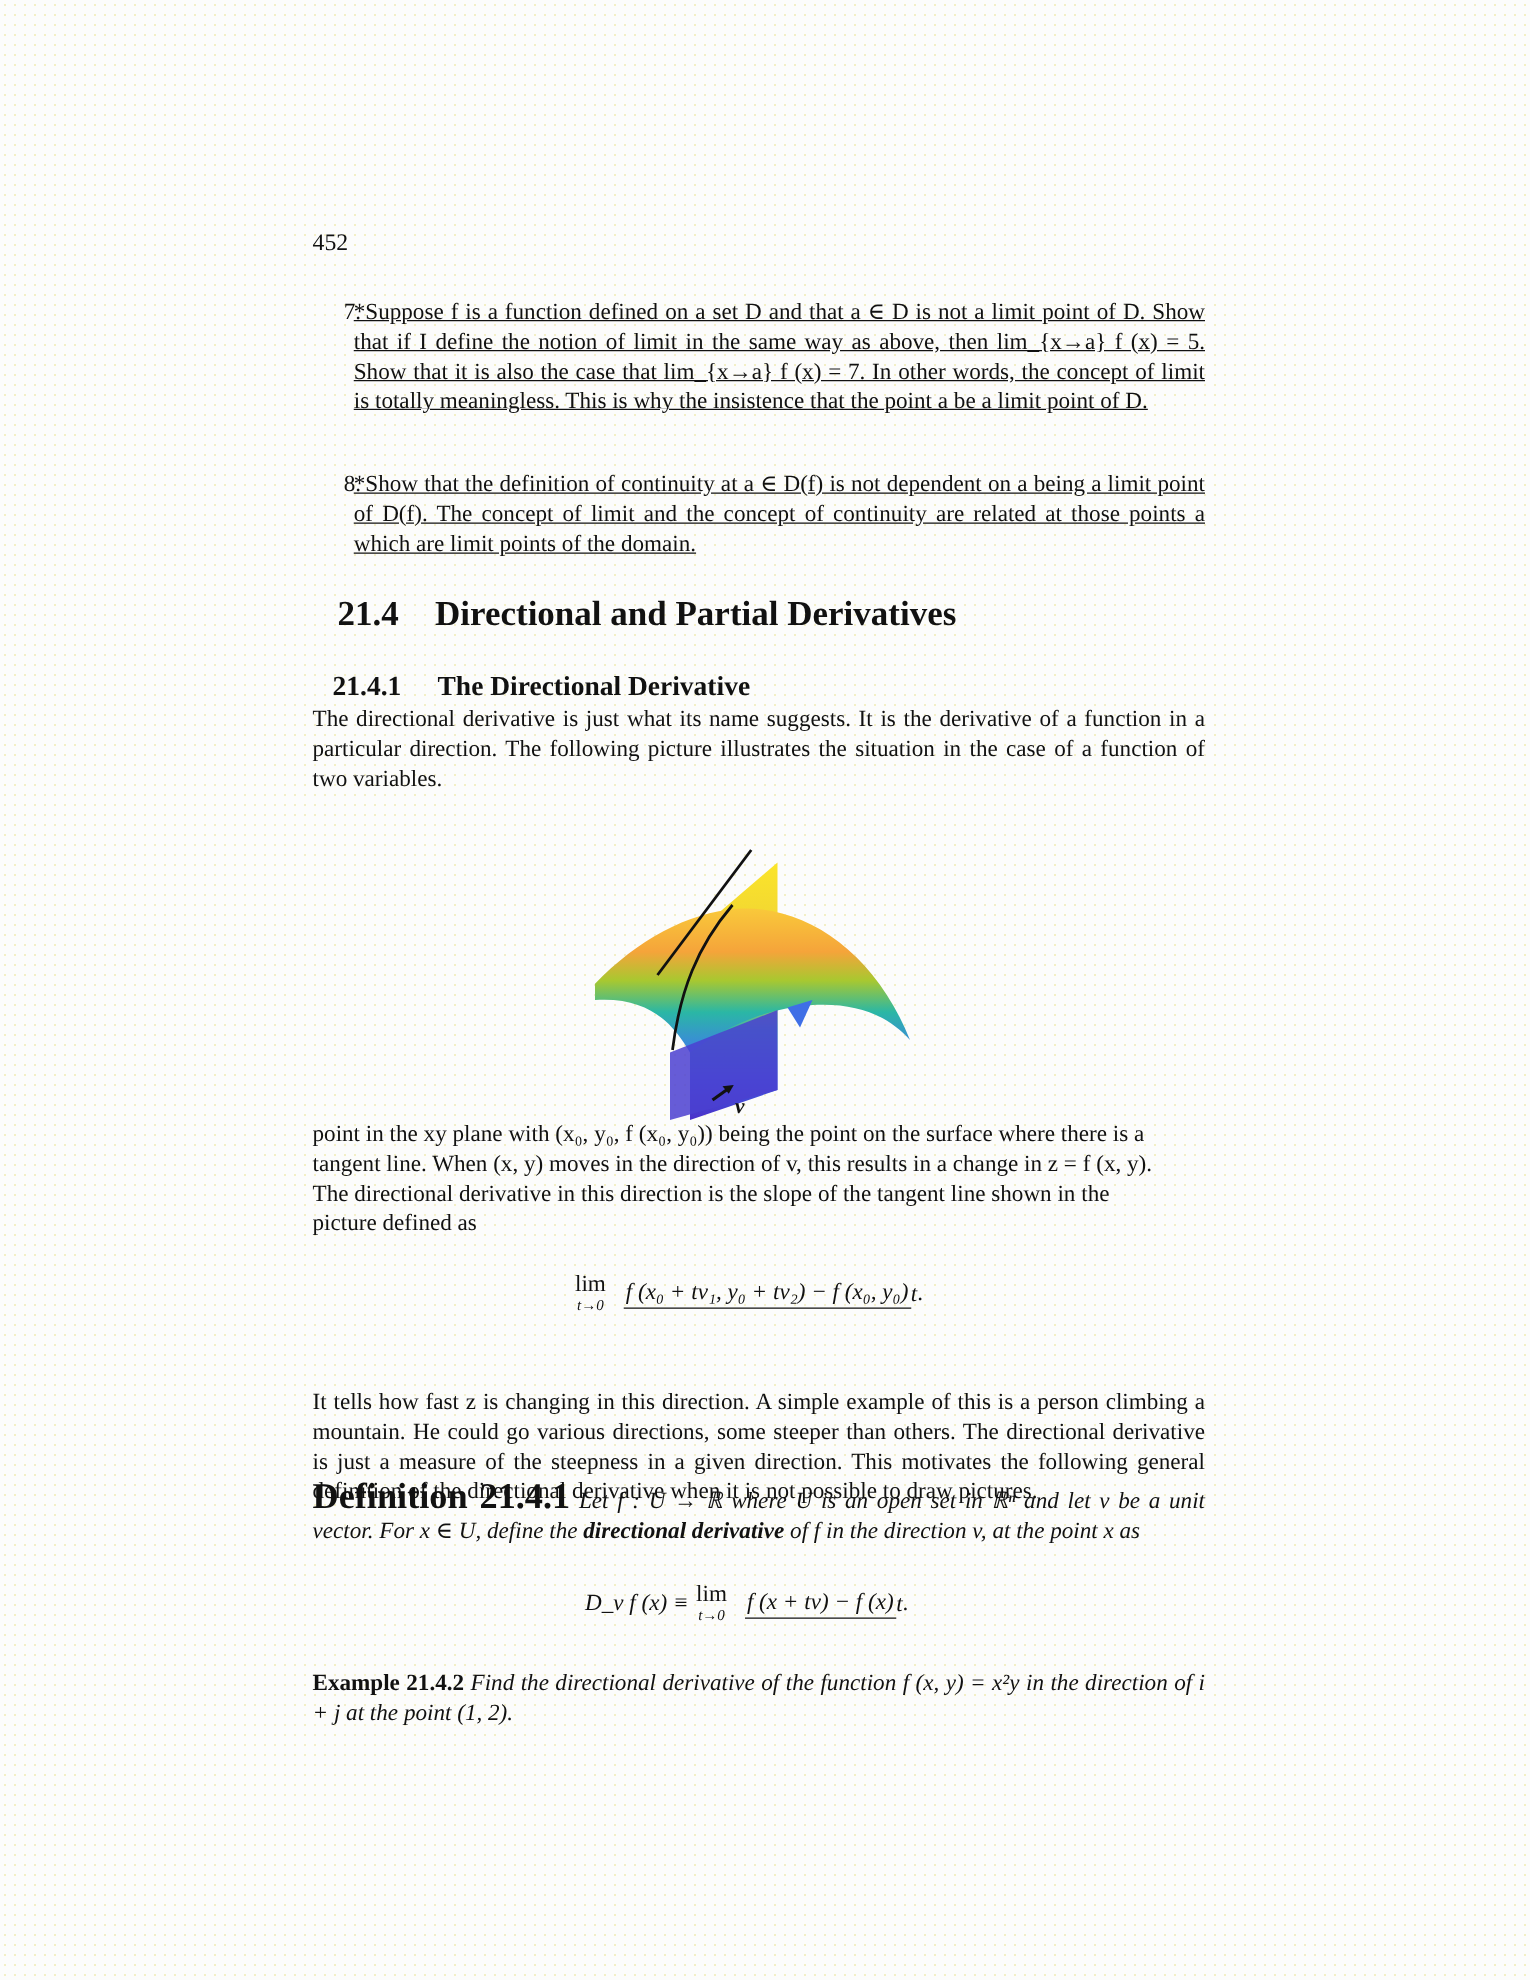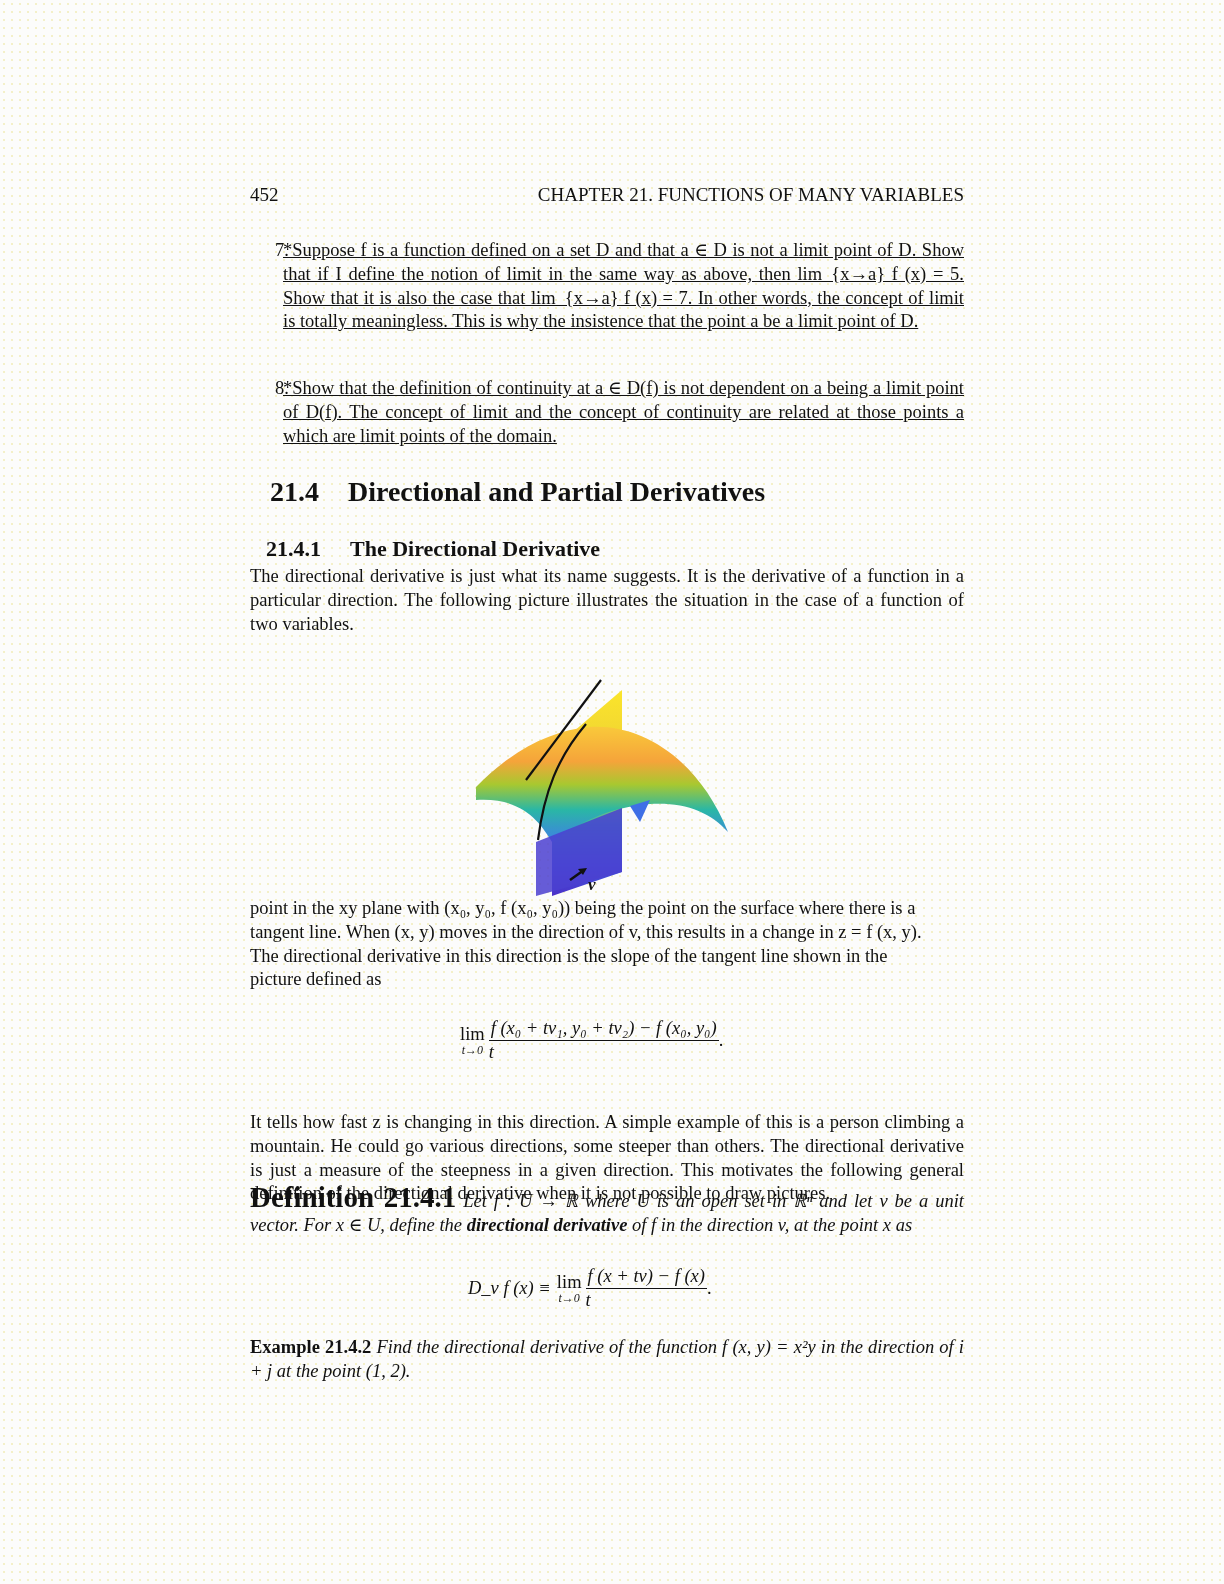--- a/index.html
+++ b/index.html
@@ -22,34 +22,33 @@
   .b { font-weight: bold; font-style: italic; }
   .sec { position: absolute; left: 270px; top: 476px; font-size: 28px; font-weight: bold; }
   .sec .secnum { display: inline-block; width: 78px; }
   .subsec { position: absolute; left: 250px; top: 536px; font-size: 22px; font-weight: bold; margin-left: 16px; }
   .subsec .secnum { display: inline-block; width: 84px; }
   .block { position: absolute; left: 250px; width: 714px; }
   .indent { text-indent: 30px; }
   .display { position: absolute; display: flex; align-items: center; font-size: 18.5px; }
   .lim { display: inline-flex; flex-direction: column; align-items: center; margin-right: 4px; }
   .lim .sub { font-size: 12px; font-style: italic; margin-top: -2px; }
-  .frac { display: inline-flex; flex-direction: column; align-items: flex-start; }
+  .frac { display: inline-flex; flex-direction: row; align-items: flex-end; margin-left: 10px; }
   .frac .num { border-bottom: 1px solid #111; padding: 0 2px 1px; }
   .frac .den { padding-top: 1px; }
   .def-title { font-size: 29px; font-weight: bold; font-style: normal; }
   .def-body { font-style: italic; }
   .ex-title { font-weight: bold; font-style: normal; }
   .fig { position: absolute; left: 470px; top: 672px; }
 </style>
 </head>
 <body>
 
 <div class="running-head">
   <span>452</span>
-  <span>CHAPTER 21.  FUNCTIONS OF MANY VARIABLES</span>
 </div>
 
 <div class="exercise" style="top:239px;">
   <span class="num">7.</span>
   <div class="body">*Suppose f is a function defined on a set D and that a ∈ D is not a limit point of D.  Show that if I define the notion of limit in the same way as above, then lim_{x→a} f (x) = 5.  Show that it is also the case that lim_{x→a} f (x) = 7.  In other words, the concept of limit is totally meaningless. This is why the insistence that the point a be a limit point of D.</div>
 </div>
 
 <div class="exercise" style="top:377px;">
   <span class="num">8.</span>
   <div class="body">*Show that the definition of continuity at a ∈ D(f) is not dependent on a being a limit point of D(f). The concept of limit and the concept of continuity are related at those points a which are limit points of the domain.</div>

